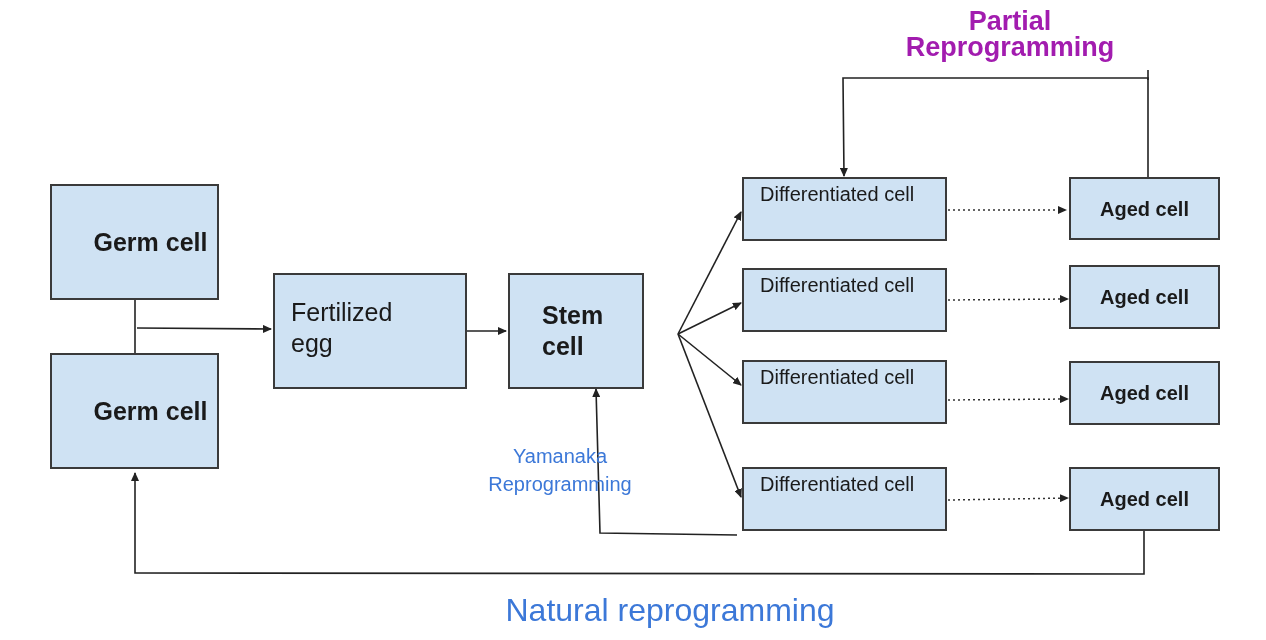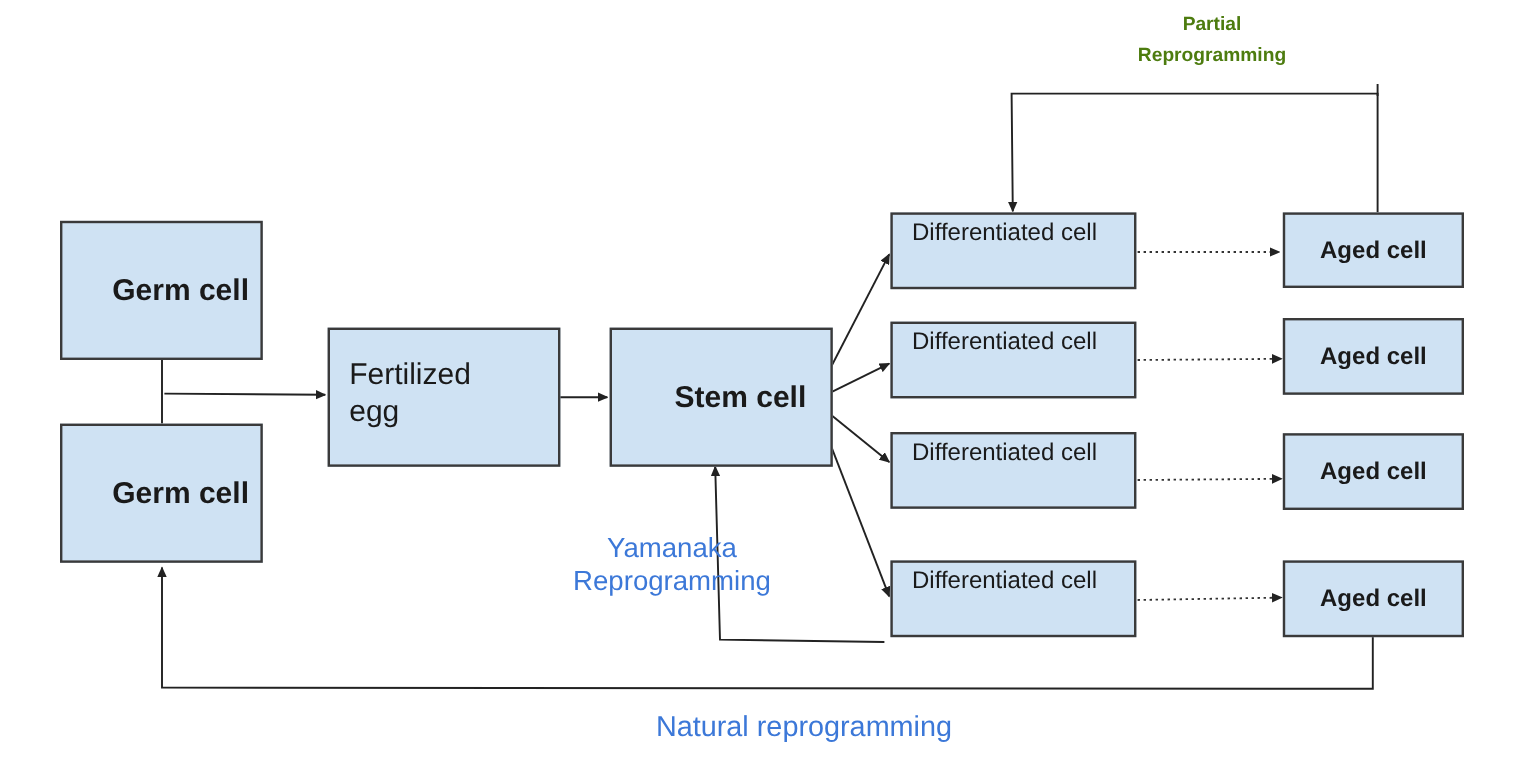--- a/index.html
+++ b/index.html
@@ -6,23 +6,23 @@
   body { width:1266px; height:640px; position:relative; overflow:hidden;
          font-family:"Liberation Sans", sans-serif; }
   svg.wires { position:absolute; left:0; top:0; }
   .box { position:absolute; box-sizing:border-box; background:#cfe2f3;
          border:2px solid #3a3a3a; color:#1a1a1a; }
   .box span { display:block; }
   .big { font-size:25px; line-height:31px;padding-left:32px; }
   .mid { font-size:20px; line-height:26px; }
   .center { display:flex; align-items:center; justify-content:center;font-weight:bold; }
   .label { position:absolute; text-align:center; }
-  .blue-bold { color:#4d7c0f; font-weight:bold; font-size:16px; line-height:26px; }
-  .blue { color:#3c78d8; font-size:23px; line-height:28px; }
-  .blue-lg { color:#3c78d8; font-size:24px; }
+  .blue-bold { color:#a21caf; font-weight:bold; font-size:27px; line-height:26px; }
+  .blue { color:#3c78d8; font-size:20px; line-height:28px; }
+  .blue-lg { color:#3c78d8; font-size:32px; }
 </style>
 </head>
 <body>
 
 <svg class="wires" width="1266" height="640">
   <defs>
     <marker id="ah" markerWidth="9" markerHeight="8" refX="8" refY="4" orient="auto" markerUnits="userSpaceOnUse">
       <path d="M0,0 L9,4 L0,8 Z" fill="#222"></path>
     </marker>
   </defs>
@@ -57,21 +57,21 @@
   <span>Germ cell</span>
 </div>
 <div class="box big center" style="left:50px;top:353px;width:169px;height:116px;">
   <span>Germ cell</span>
 </div>
 
 <div class="box big" style="left:273px;top:273px;width:194px;height:116px;padding:22px 0 0 16px;">
   <span style="width:130px;">Fertilized egg</span>
 </div>
 
-<div class="box big center" style="left:508px;top:273px;width:186px;height:116px;justify-content:center;">
+<div class="box big center" style="left:508px;top:273px;width:136px;height:116px;justify-content:center;">
   <span>Stem cell</span>
 </div>
 
 <div class="box mid" style="left:742px;top:177px;width:205px;height:64px;padding:2px 0 0 16px;">
   <span style="width:170px;">Differentiated cell</span>
 </div>
 <div class="box mid" style="left:742px;top:268px;width:205px;height:64px;padding:2px 0 0 16px;">
   <span style="width:170px;">Differentiated cell</span>
 </div>
 <div class="box mid" style="left:742px;top:360px;width:205px;height:64px;padding:2px 0 0 16px;">

